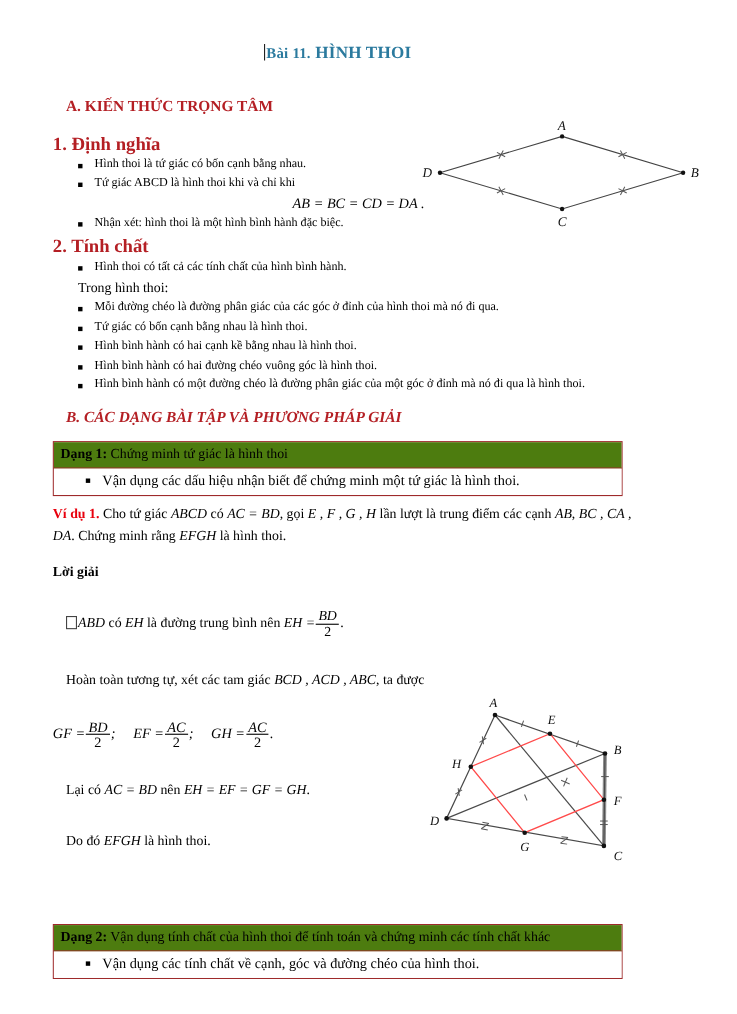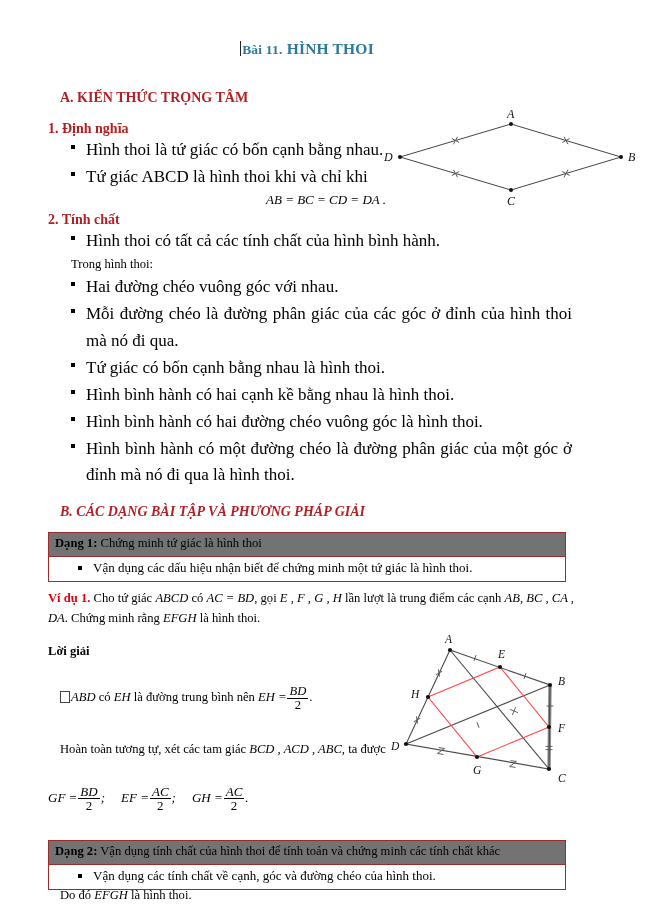--- a/index.html
+++ b/index.html
@@ -51,36 +51,36 @@
     font-weight: bold;
     font-size: 14px;
     margin: 12px;
     padding-left: 48px;
   }
   .h-a { padding-top: 20px; }
   .h-b { padding-top: 3px; font-style: italic; }
   .h-num {
     color: #b41f24;
     font-weight: bold;
-    font-size: 14px;
+    font-size: 17px;
     padding-left: 48px;
     margin: 0;
     padding-top: 3px;
   }
 
   
   ul.bl {
     list-style: none;
     margin: 0;
     padding: 0;
   }
   ul.bl li {
     position: relative;
     padding-left: 86px;
-    font-size: 17px;
+    font-size: 11px;
     line-height: 1.58;
     margin: 0;
     text-align: justify;
     padding-right: 42px;
   }
   ul.bl li::before {
     content: "";
     position: absolute;
     left: 71px;
     top: 8px;
@@ -113,21 +113,21 @@
     height: 106px;
   }
 
   
   .dang-box {
     margin: 4px 48px 0 48px;
     border: 1.2px solid #9e2a2b;
     box-sizing: border-box;
   }
   .dang-head {
-    background: #737373;
+    background: #4d7c0f;
     border-bottom: 1.2px solid #9e2a2b;
     padding: 3px 6px 4px 6px;
     font-size: 12.6px;
     line-height: 1.25;
   }
   .dang-head .lbl {
     font-weight: bold;
     color: #000;
   }
   .dang-body {
@@ -277,28 +277,30 @@
     </svg>
   </div>
 
   <div class="h-a">A. KIẾN THỨC TRỌNG TÂM</div>
   <div class="h-num">1. Định nghĩa</div>
   <ul class="bl">
     <li>Hình thoi là tứ giác có bốn cạnh bằng nhau.</li>
     <li>Tứ giác ABCD là hình thoi khi và chỉ khi</li>
   </ul>
   <div class="formula-center">AB = BC = CD = DA .</div>
+  <ul class="bl">
+    <li>Nhận xét: hình thoi là một hình bình hành đặc biệc.</li>
+  </ul>
 
   <div class="h-num">2. Tính chất</div>
   <ul class="bl">
     <li>Hình thoi có tất cả các tính chất của hình bình hành.</li>
   </ul>
   <div class="plain-line">Trong hình thoi:</div>
   <ul class="bl">
-    <li>Hai đường chéo vuông góc với nhau.</li>
     <li>Mỗi đường chéo là đường phân giác của các góc ở đỉnh của hình thoi mà nó đi qua.</li>
   </ul>
 
   <ul class="bl">
     <li>Tứ giác có bốn cạnh bằng nhau là hình thoi.</li>
     <li>Hình bình hành có hai cạnh kề bằng nhau là hình thoi.</li>
     <li>Hình bình hành có hai đường chéo vuông góc là hình thoi.</li>
     <li>Hình bình hành có một đường chéo là đường phân giác của một góc ở đỉnh mà nó đi qua là hình thoi.</li>
   </ul>
 

